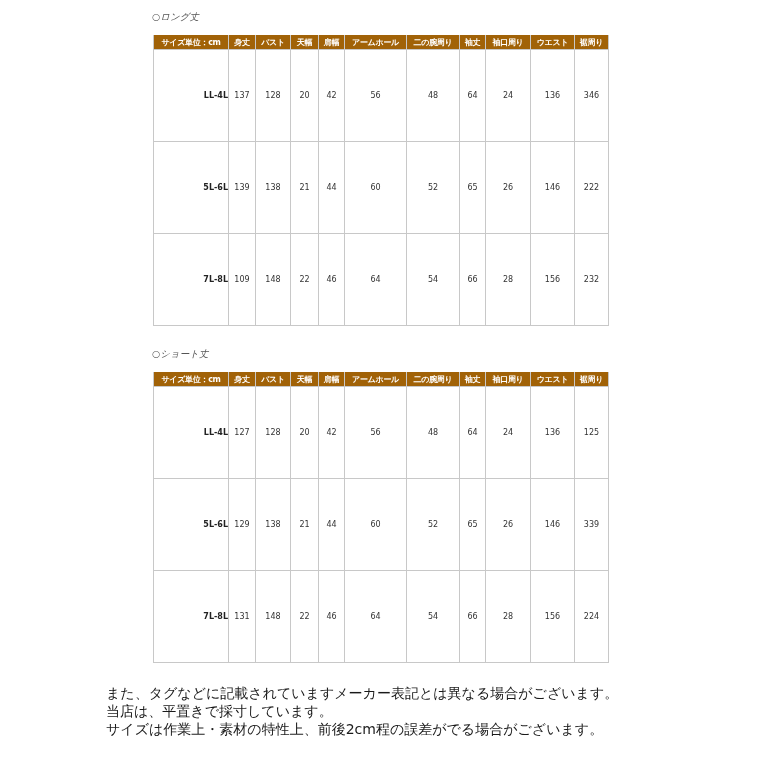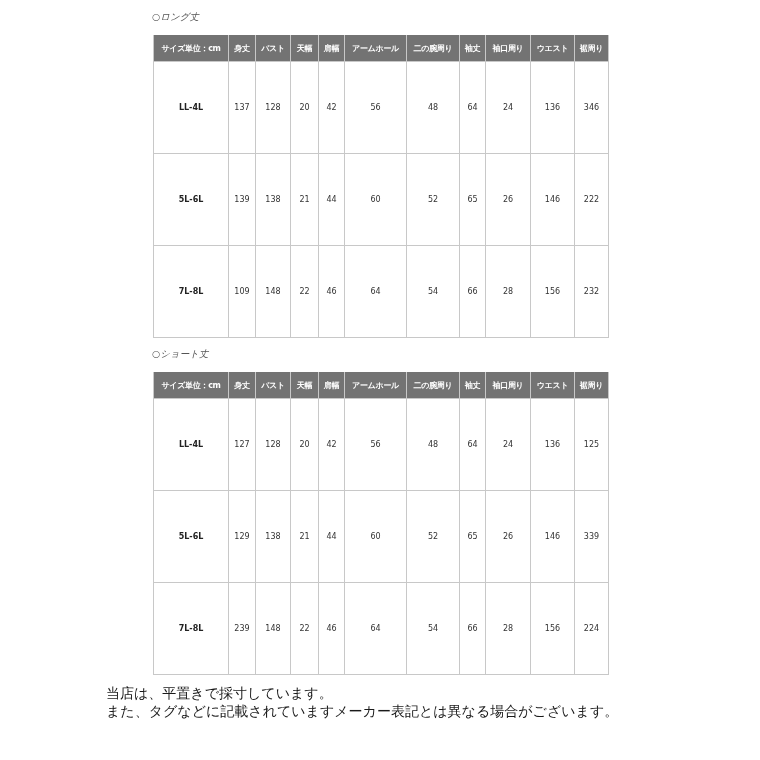--- a/index.html
+++ b/index.html
@@ -2,27 +2,27 @@
 <html><head>
   <meta charset="utf-8">
   <style>
     html, body { margin: 0; padding: 0; background: #ffffff; }
     body { width: 760px; height: 760px; position: relative; overflow: hidden;
            font-family: "DejaVu Sans", sans-serif; }
     .section-title { position: absolute; left: 152px; font-size: 9.5px; color: #555555;
                      font-family: "DejaVu Sans", sans-serif; font-style: italic; }
     table.size { position: absolute; left: 153px; border-collapse: collapse;
                  table-layout: fixed; width: 455px; }
-    table.size th { background: #737373; color: #ffffff; font-size: 8px; font-weight: bold;
-                    height: 26px; padding: 0; border: 1px solid #c8c8c8;
+    table.size th { background: #a16207; color: #ffffff; font-size: 8px; font-weight: bold;
+                    height: 14px; padding: 0; border: 1px solid #c8c8c8;
                     border-top: none; white-space: nowrap; text-align: center;
                     font-family: "DejaVu Sans", sans-serif; letter-spacing: -0.3px; }
     table.size td { height: 91px; padding: 0; border: 1px solid #c8c8c8; text-align: center;
                     font-size: 8px; color: #333333; font-family: "DejaVu Sans", sans-serif; }
-    table.size td.size-label { font-weight: bold; color: #222222; }
+    table.size td.size-label { font-weight: bold; color: #222222; text-align: right; }
     .notes { position: absolute; left: 106px; top: 684px; font-size: 14px; line-height: 18px;
              color: #1a1a1a; font-family: "DejaVu Sans", sans-serif; }
     .notes div { white-space: nowrap; }
   </style>
 </head>
 <body>
 
 <div class="section-title" style="top:11px;">○ロング丈</div>
 
 <table class="size" style="top:35px;">
@@ -150,30 +150,31 @@
       <td>44</td>
       <td>60</td>
       <td>52</td>
       <td>65</td>
       <td>26</td>
       <td>146</td>
       <td>339</td>
     </tr>
     <tr>
       <td class="size-label">7L-8L</td>
-      <td>239</td>
+      <td>131</td>
       <td>148</td>
       <td>22</td>
       <td>46</td>
       <td>64</td>
       <td>54</td>
       <td>66</td>
       <td>28</td>
       <td>156</td>
       <td>224</td>
     </tr>
   </tbody>
 </table>
 
 <div class="notes">
+  <div>また、タグなどに記載されていますメーカー表記とは異なる場合がございます。</div>
   <div>当店は、平置きで採寸しています。</div>
-  <div>また、タグなどに記載されていますメーカー表記とは異なる場合がございます。</div>
+  <div>サイズは作業上・素材の特性上、前後2cm程の誤差がでる場合がございます。</div>
 </div>
 
 </body></html>

